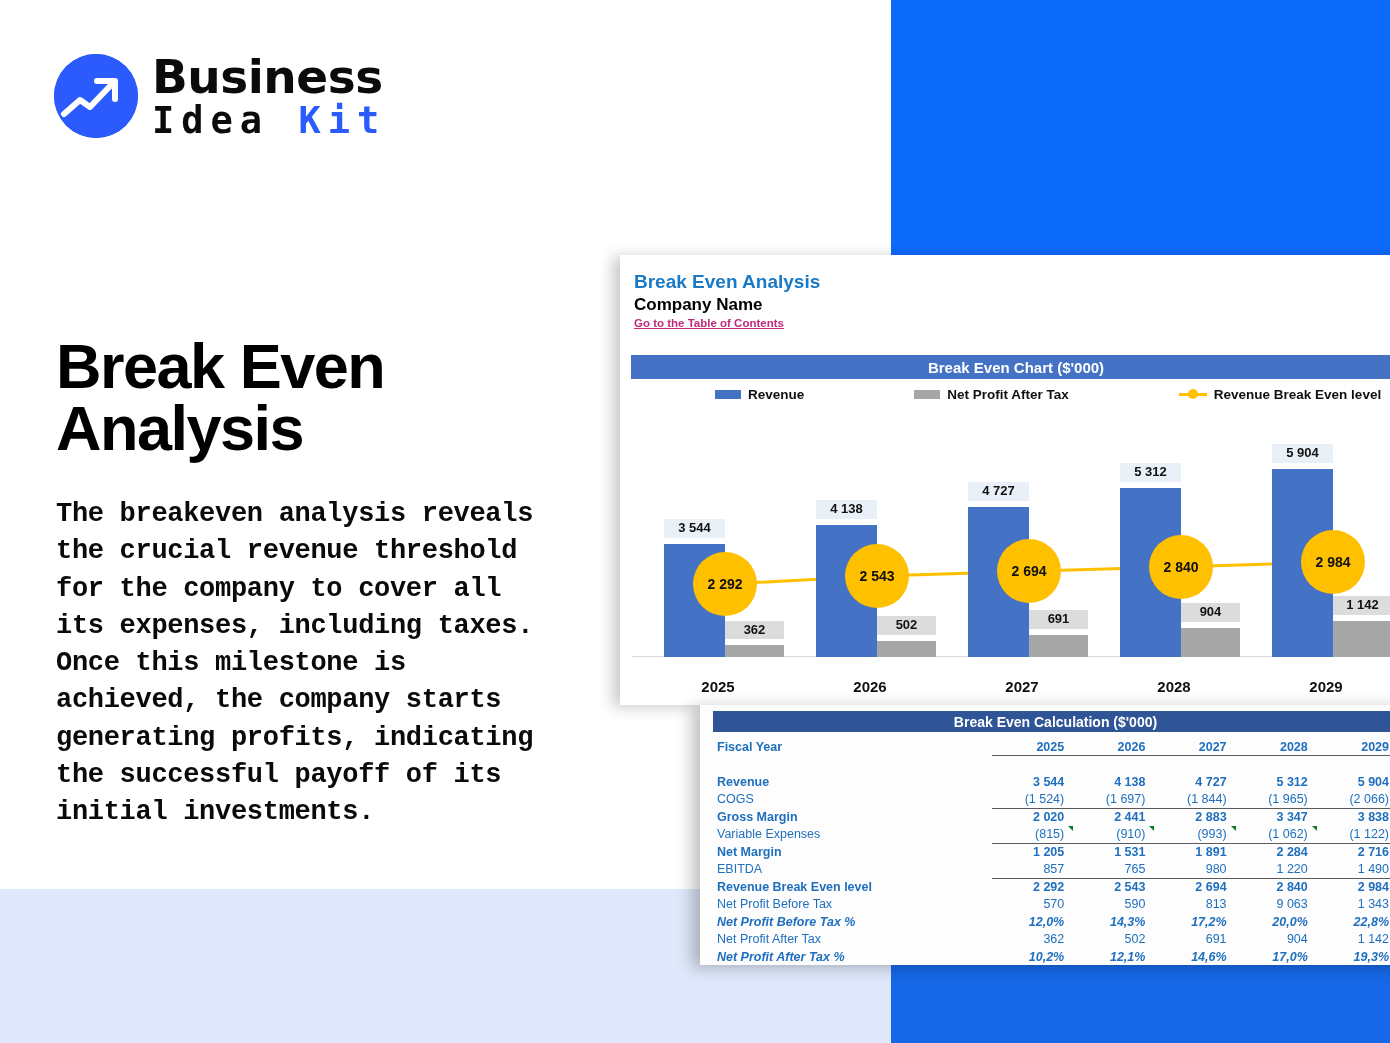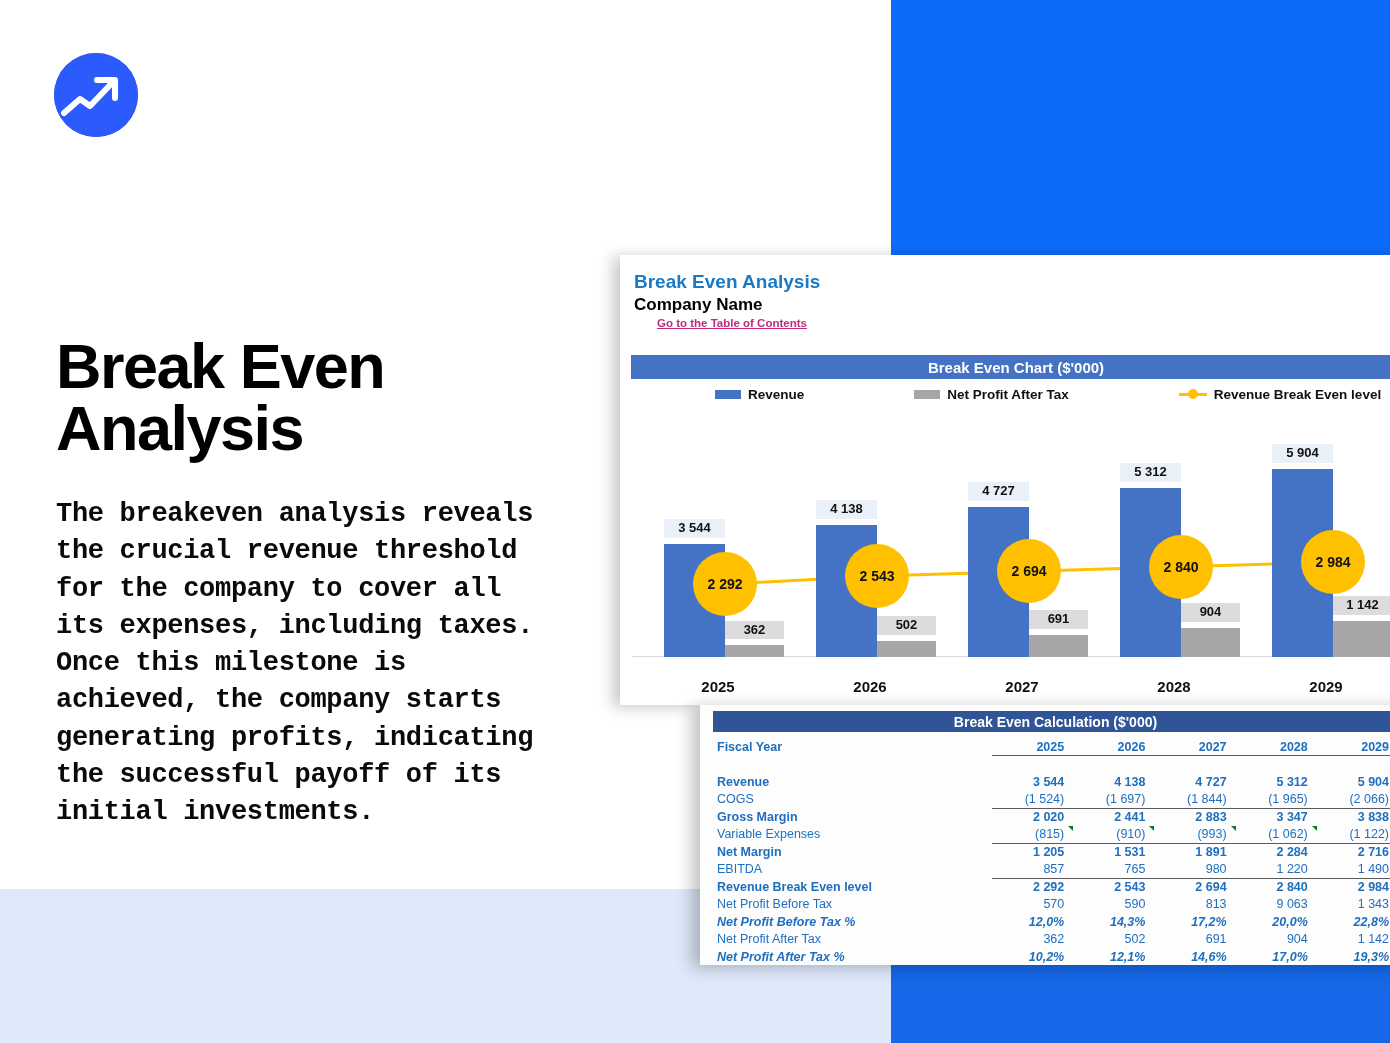--- a/index.html
+++ b/index.html
@@ -44,21 +44,21 @@
 
   
   #chart-panel {
     position:absolute; left:620px; top:255px; width:790px; height:450px;
     background:#fff; box-shadow:-7px 2px 14px rgba(0,0,0,0.22);
   }
   #chart-title    { position:absolute; left:14px; top:16px; font-size:19px; font-weight:bold; color:#1B7AC6; }
   #chart-company  { position:absolute; left:14px; top:40px; font-size:17px; font-weight:bold; color:#000; }
   #chart-toc-link {
     position:absolute; left:14px; top:62px; font-size:11.5px; font-weight:bold;
-    color:#C02A7C; text-decoration:underline; cursor:pointer;margin-left:23px;
+    color:#C02A7C; text-decoration:underline; cursor:pointer;
   }
   #chart-header-bar {
     position:absolute; left:11px; top:100px; width:770px; height:24px;
     background:#4472C4; color:#fff; font-size:15px; font-weight:bold;
     display:flex; align-items:center; justify-content:center;
   }
   #chart-legend {
     position:absolute; left:11px; top:128px; width:770px; height:22px;
     display:flex; align-items:center; font-size:13.5px; font-weight:bold; color:#111;
   }
@@ -131,20 +131,27 @@
 <div class="bg-block" id="bg-blue-bottom"></div>
 
 <div id="logo">
   <div id="logo-mark">
     <svg viewBox="0 0 84 84" width="84" height="84" aria-hidden="true">
       <circle cx="42" cy="42" r="42" fill="#2B5BFC"></circle>
       <path d="M10 60 L26 46 L36 53 L58 30" stroke="#ffffff" stroke-width="6" fill="none" stroke-linecap="round" stroke-linejoin="round"></path>
       <path d="M43 27 L61 27 L61 45" stroke="#ffffff" stroke-width="6" fill="none" stroke-linecap="round" stroke-linejoin="round"></path>
     </svg>
   </div>
+  <div id="logo-text">
+    <div class="logo-word1">Business</div>
+    <div class="logo-word2">
+      <span class="logo-idea">Idea</span>
+      <span class="logo-kit">Kit</span>
+    </div>
+  </div>
 </div>
 
 <div id="page-title">Break Even<br>Analysis</div>
 <div id="page-body">The breakeven analysis reveals the crucial revenue threshold for the company to cover all its expenses, including taxes. Once this milestone is achieved, the company starts generating profits, indicating the successful payoff of its initial investments.</div>
 
 <div id="chart-panel">
   <div id="chart-title">Break Even Analysis</div>
   <div id="chart-company">Company Name</div>
   <div id="chart-toc-link">Go to the Table of Contents</div>
   <div id="chart-header-bar">Break Even Chart ($'000)</div>

